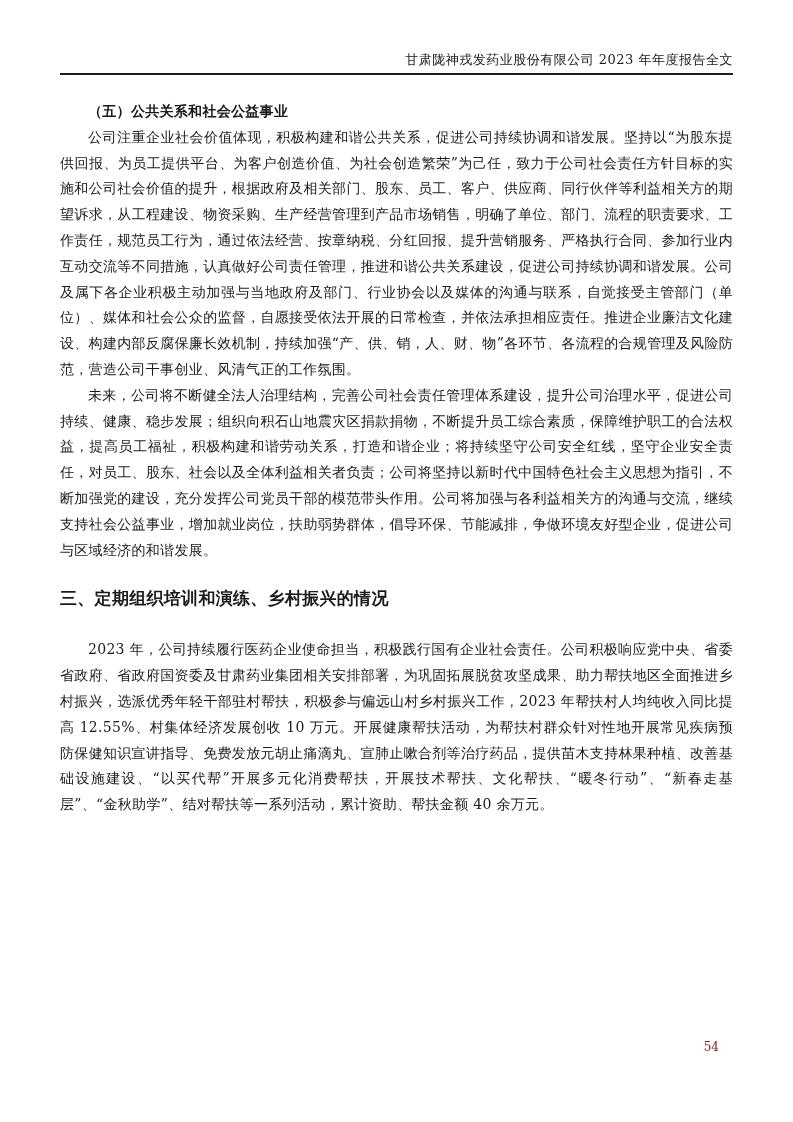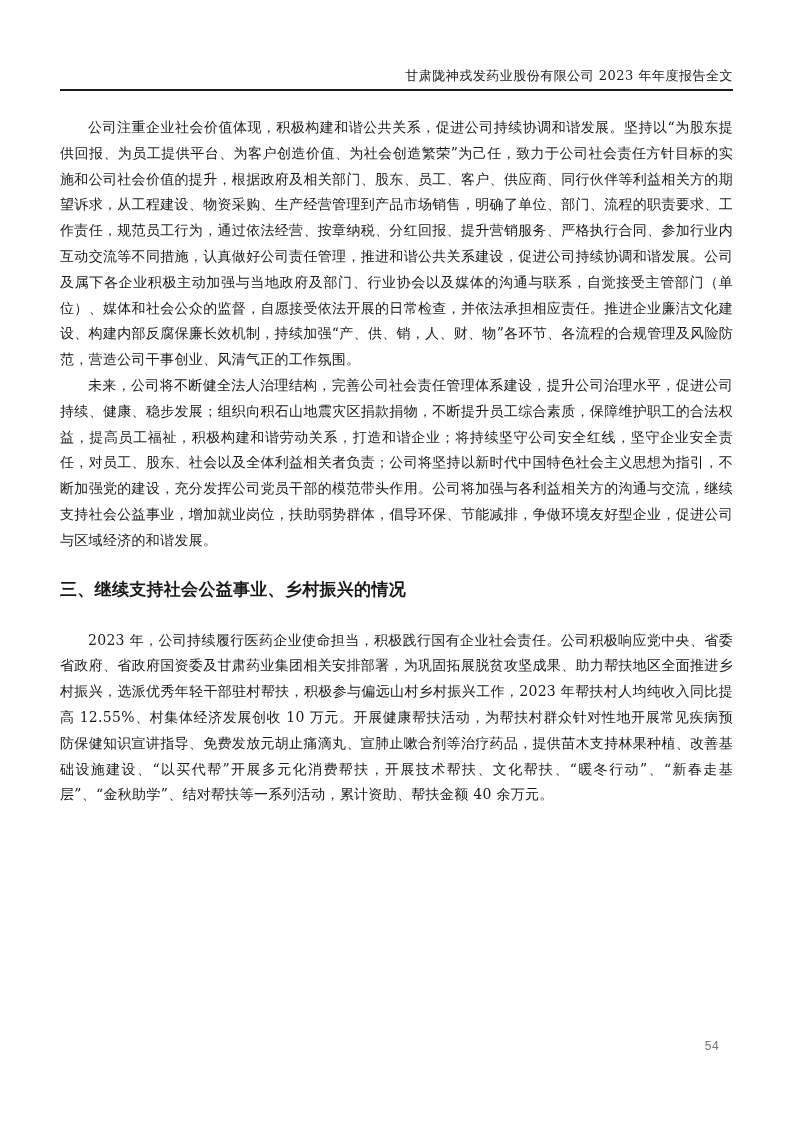--- a/index.html
+++ b/index.html
@@ -8,21 +8,21 @@
     position: relative;
     width: 793px;
     height: 1122px;
     margin: 0 auto;
     background: #ffffff;
     font-family: "DejaVu Serif", "Liberation Serif", serif;
     color: #1a1a1a;
     overflow: hidden;
   }
   .page-inner {
-    padding: 16px 60px;
+    padding: 0 60px;
   }
   .doc-header {
     padding-top: 52px;
     padding-bottom: 5px;
     border-bottom: 2px solid #1c1c1c;
     text-align: right;
     font-size: 13px;
     line-height: 16px;
     letter-spacing: 0.5px;
   }
@@ -48,42 +48,42 @@
     margin-top: 22px;
     margin-bottom: 26px;
     line-height: 26px;
     text-align: left;
   }
   .page-number {
     position: absolute;
     top: 1040px;
     right: 74px;
     font-size: 12px;
-    color: #737373;
-    font-family: Liberation Mono, monospace;
+    color: #7f1d1d;
   }
 </style>
 </head>
 <body>
 
 <div class="doc-page">
   <div class="page-inner">
 
     <div class="doc-header">甘肃陇神戎发药业股份有限公司 2023 年年度报告全文</div>
 
     <div class="doc-body">
 
 
+      <p class="sub-heading">（五）公共关系和社会公益事业</p>
 
       <p class="para">公司注重企业社会价值体现，积极构建和谐公共关系，促进公司持续协调和谐发展。坚持以“为股东提供回报、为员工提供平台、为客户创造价值、为社会创造繁荣”为己任，致力于公司社会责任方针目标的实施和公司社会价值的提升，根据政府及相关部门、股东、员工、客户、供应商、同行伙伴等利益相关方的期望诉求，从工程建设、物资采购、生产经营管理到产品市场销售，明确了单位、部门、流程的职责要求、工作责任，规范员工行为，通过依法经营、按章纳税、分红回报、提升营销服务、严格执行合同、参加行业内互动交流等不同措施，认真做好公司责任管理，推进和谐公共关系建设，促进公司持续协调和谐发展。公司及属下各企业积极主动加强与当地政府及部门、行业协会以及媒体的沟通与联系，自觉接受主管部门（单位）、媒体和社会公众的监督，自愿接受依法开展的日常检查，并依法承担相应责任。推进企业廉洁文化建设、构建内部反腐保廉长效机制，持续加强“产、供、销，人、财、物”各环节、各流程的合规管理及风险防范，营造公司干事创业、风清气正的工作氛围。</p>
 
 
       <p class="para">未来，公司将不断健全法人治理结构，完善公司社会责任管理体系建设，提升公司治理水平，促进公司持续、健康、稳步发展；组织向积石山地震灾区捐款捐物，不断提升员工综合素质，保障维护职工的合法权益，提高员工福祉，积极构建和谐劳动关系，打造和谐企业；将持续坚守公司安全红线，坚守企业安全责任，对员工、股东、社会以及全体利益相关者负责；公司将坚持以新时代中国特色社会主义思想为指引，不断加强党的建设，充分发挥公司党员干部的模范带头作用。公司将加强与各利益相关方的沟通与交流，继续支持社会公益事业，增加就业岗位，扶助弱势群体，倡导环保、节能减排，争做环境友好型企业，促进公司与区域经济的和谐发展。</p>
 
-      <h2 class="major-heading">三、继续支持社会公益事业、乡村振兴的情况</h2>
+      <h2 class="major-heading">三、定期组织培训和演练、乡村振兴的情况</h2>
 
       <p class="para">2023 年，公司持续履行医药企业使命担当，积极践行国有企业社会责任。公司积极响应党中央、省委省政府、省政府国资委及甘肃药业集团相关安排部署，为巩固拓展脱贫攻坚成果、助力帮扶地区全面推进乡村振兴，选派优秀年轻干部驻村帮扶，积极参与偏远山村乡村振兴工作，2023 年帮扶村人均纯收入同比提高 12.55%、村集体经济发展创收 10 万元。开展健康帮扶活动，为帮扶村群众针对性地开展常见疾病预防保健知识宣讲指导、免费发放元胡止痛滴丸、宣肺止嗽合剂等治疗药品，提供苗木支持林果种植、改善基础设施建设、“以买代帮”开展多元化消费帮扶，开展技术帮扶、文化帮扶、“暖冬行动”、“新春走基层”、“金秋助学”、结对帮扶等一系列活动，累计资助、帮扶金额 40 余万元。</p>
 
     </div>
   </div>
 
   <div class="page-number">54</div>
 </div>
 
 </body></html>

